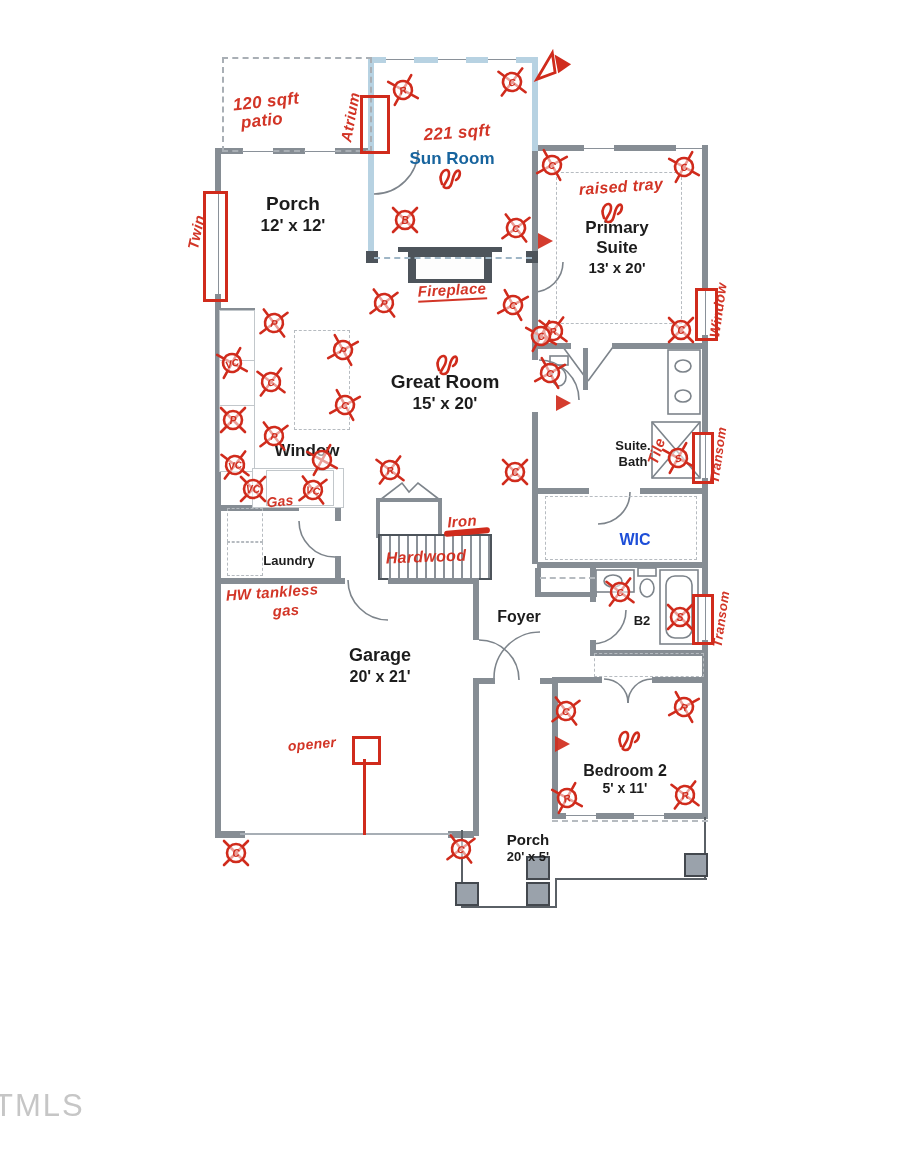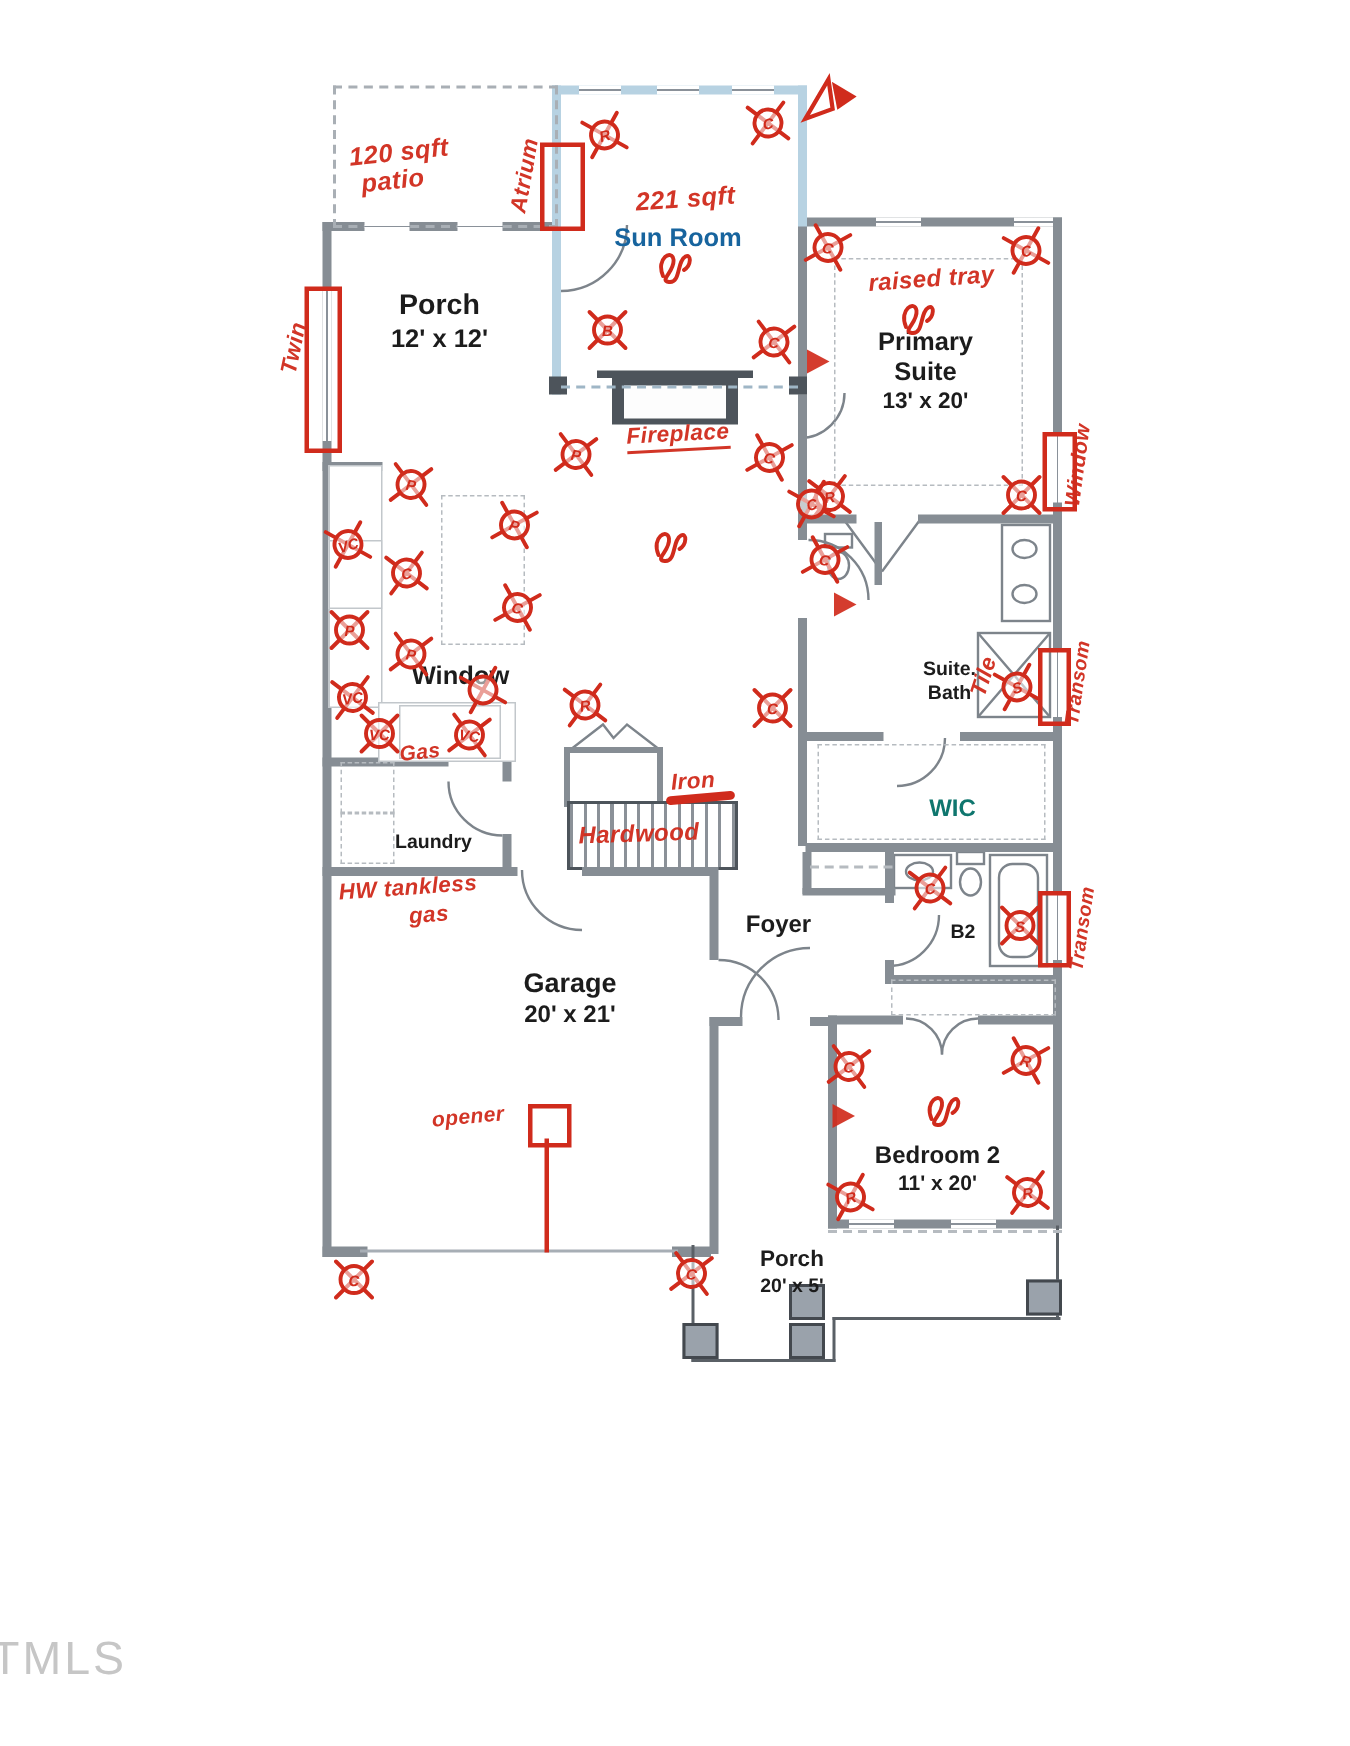--- a/index.html
+++ b/index.html
@@ -187,46 +187,50 @@
         <div class="room-dims" style="font-size:17px;">12' x 12'</div>
       </div>
       <div class="room-label" style="left: 452px; top: 149px; font-size: 17px; color: rgb(23, 100, 158);">
         <div>Sun Room</div>
       </div>
       <div class="room-label" style="left: 617px; top: 218px; font-size: 17px; color: rgb(28, 28, 28);">
         <div>Primary</div>
         <div>Suite</div>
         <div class="room-dims" style="font-size:15px;">13' x 20'</div>
       </div>
+      <div class="room-label" style="left: 445px; top: 371px; font-size: 19px; color: rgb(28, 28, 28);">
+        <div>Great Room</div>
+        <div class="room-dims" style="font-size:17px;">15' x 20'</div>
+      </div>
       <div class="room-label" style="left: 307px; top: 441px; font-size: 17px; color: rgb(28, 28, 28);">
         <div>Window</div>
       </div>
       <div class="room-label" style="left: 633px; top: 438px; font-size: 13px; color: rgb(28, 28, 28);">
         <div>Suite.</div>
         <div>Bath</div>
       </div>
-      <div class="room-label" style="left: 635px; top: 530px; font-size: 16px; color: #0f766e;">
+      <div class="room-label" style="left: 635px; top: 530px; font-size: 16px; color: #1d4ed8;">
         <div>WIC</div>
       </div>
       <div class="room-label" style="left: 289px; top: 553px; font-size: 13px; color: rgb(28, 28, 28);">
         <div>Laundry</div>
       </div>
       <div class="room-label" style="left: 519px; top: 607px; font-size: 16px; color: rgb(28, 28, 28);">
         <div>Foyer</div>
       </div>
       <div class="room-label" style="left: 642px; top: 613px; font-size: 13px; color: rgb(28, 28, 28);">
         <div>B2</div>
       </div>
       <div class="room-label" style="left: 380px; top: 645px; font-size: 18px; color: rgb(28, 28, 28);">
         <div>Garage</div>
         <div class="room-dims" style="font-size:16px;">20' x 21'</div>
       </div>
       <div class="room-label" style="left: 625px; top: 761px; font-size: 16px; color: rgb(28, 28, 28);">
         <div>Bedroom 2</div>
-        <div class="room-dims" style="font-size:14px;">11' x 20'</div>
+        <div class="room-dims" style="font-size:14px;">5' x 11'</div>
       </div>
       <div class="room-label" style="left: 528px; top: 831px; font-size: 15px; color: rgb(28, 28, 28);">
         <div>Porch</div>
         <div class="room-dims" style="font-size:13px;">20' x 5'</div>
       </div>
       <div class="hand" style="left: 266px; top: 102px; font-size: 17px; transform: translate(-50%, -50%) rotate(-6deg);">120 sqft</div>
       <div class="hand" style="left: 262px; top: 121px; font-size: 17px; transform: translate(-50%, -50%) rotate(-6deg);">patio</div>
       <div class="hand" style="left: 350px; top: 117px; font-size: 15px; transform: translate(-50%, -50%) rotate(-80deg);">Atrium</div>
       <div class="hand" style="left: 457px; top: 133px; font-size: 17px; transform: translate(-50%, -50%) rotate(-4deg);">221 sqft</div>
       <div class="hand" style="left: 621px; top: 187px; font-size: 16px; transform: translate(-50%, -50%) rotate(-4deg);">raised tray</div>

